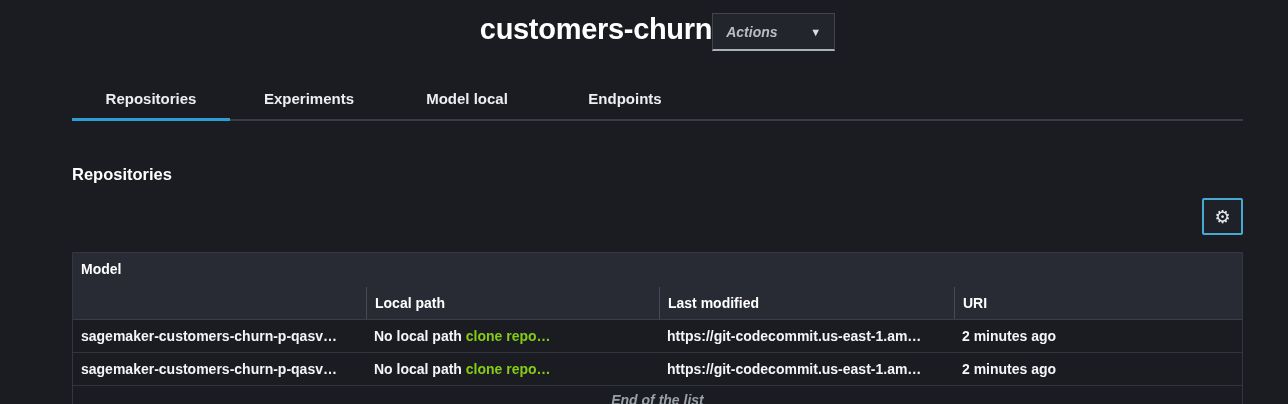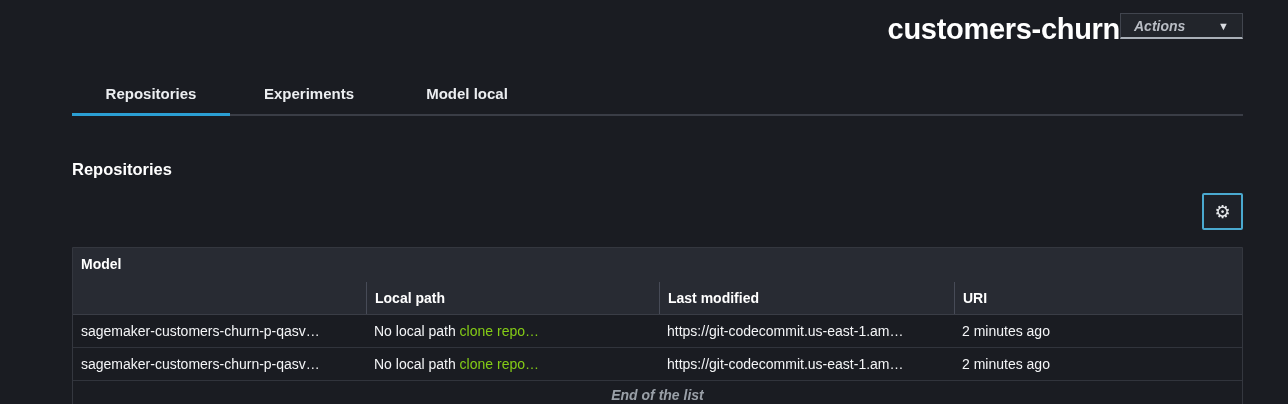--- a/index.html
+++ b/index.html
@@ -5,25 +5,25 @@
   * { box-sizing: border-box; margin: 0; padding: 0; }
   html, body { width: 1288px; height: 404px; overflow: hidden; }
   body {
     background: #1a1c22;
     font-family: "Liberation Sans", "DejaVu Sans", sans-serif;
     color: #f2f3f5;
   }
   .content { padding: 0 45px 0 72px; }
 
   
-  .header-row { display: flex; justify-content: flex-end; align-items: flex-start; padding-top: 13px; }
+  .header-row { display: flex; justify-content: center; align-items: flex-start; padding-top: 13px; }
   .page-title { font-size: 29px; font-weight: 700; letter-spacing: -0.3px; color: #ffffff; }
   .actions-btn {
     display: flex; align-items: center; justify-content: space-between;
-    width: 123px; height: 26px; padding: 0 13px;
+    width: 123px; height: 38px; padding: 0 13px;
     background: #22252b;
     border: 1px solid #41454e;
     border-bottom: 2px solid #aab0b8;
     color: #b9bdc4; font-size: 14px; font-weight: 700; font-style: italic;
     cursor: pointer; font-family: inherit;
   }
   .actions-btn .caret { font-style: normal; font-size: 11px; color: #d9dce1; }
 
   
   .tabs { display: flex; margin-top: 30px; border-bottom: 2px solid #3a3d46; }
@@ -56,21 +56,21 @@
     overflow: hidden;
   }
   .tr { display: grid; grid-template-columns: 293px 293px 295px 1fr; }
   .thead { background: #282b33; border-bottom: 1px solid #3a3d46; }
   .thead .cell {
     padding: 8px 8px; font-size: 14px; font-weight: 700; color: #ffffff;
   }
   .thead .cell + .cell { border-left: 1px solid #474b57; margin-top: 34px; }
   .tbody-row { border-bottom: 1px solid #31343c; cursor: pointer; }
   .tbody-row .cell {
-    padding: 8px 8px; font-size: 14px; font-weight: 400; color: #f4f5f7;
+    padding: 8px 8px; font-size: 14px; font-weight: 700; color: #f4f5f7;
     white-space: nowrap; overflow: hidden;
   }
   .link { color: #84cc16; cursor: pointer; }
   .table-footer {
     text-align: center; padding: 6px 0 8px;
     font-size: 14px; font-style: italic; font-weight: 600; color: #9aa0a8;
   }
 </style>
 </head>
 <body>
@@ -82,20 +82,21 @@
     <button class="actions-btn">
       <span>Actions</span>
       <span class="caret">▼</span>
     </button>
   </div>
 
   <div class="tabs">
     <div class="tab active">Repositories</div>
     <div class="tab">Experiments</div>
     <div class="tab">Model local</div>
+    <div class="tab">Endpoints</div>
   </div>
 
   <h2 class="section-title">Repositories</h2>
 
   <div class="toolbar">
     <button class="gear-btn">
       <span>⚙</span>
     </button>
   </div>
 

